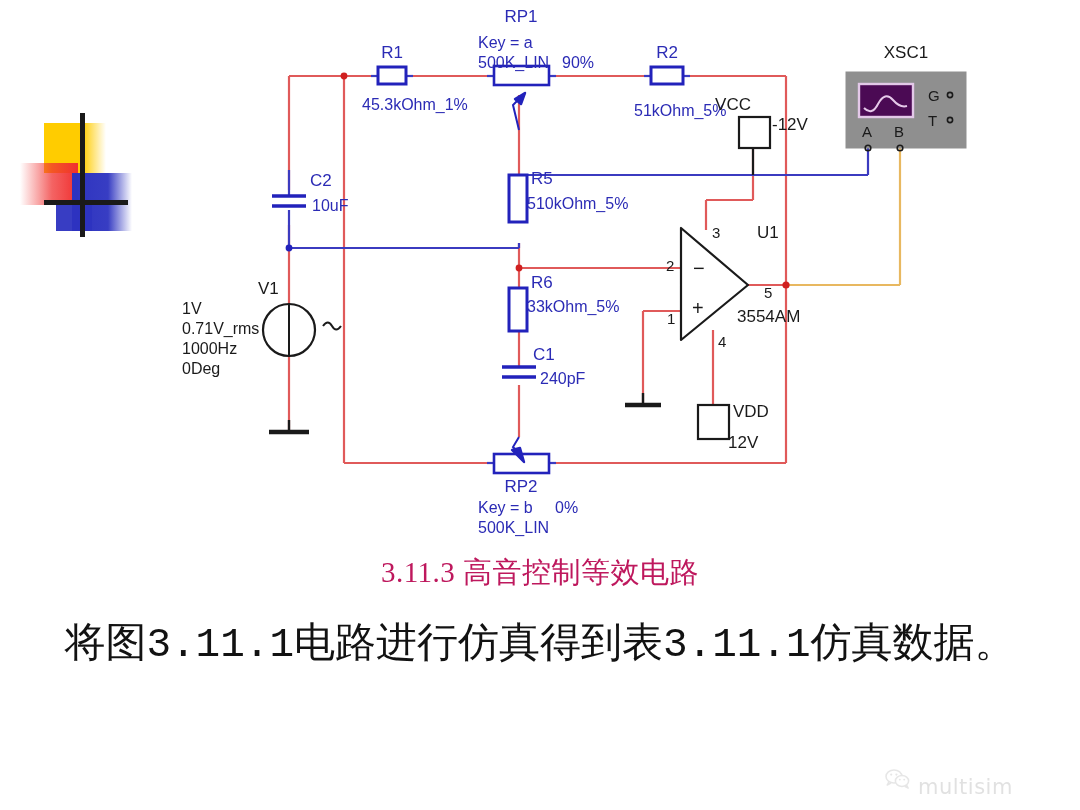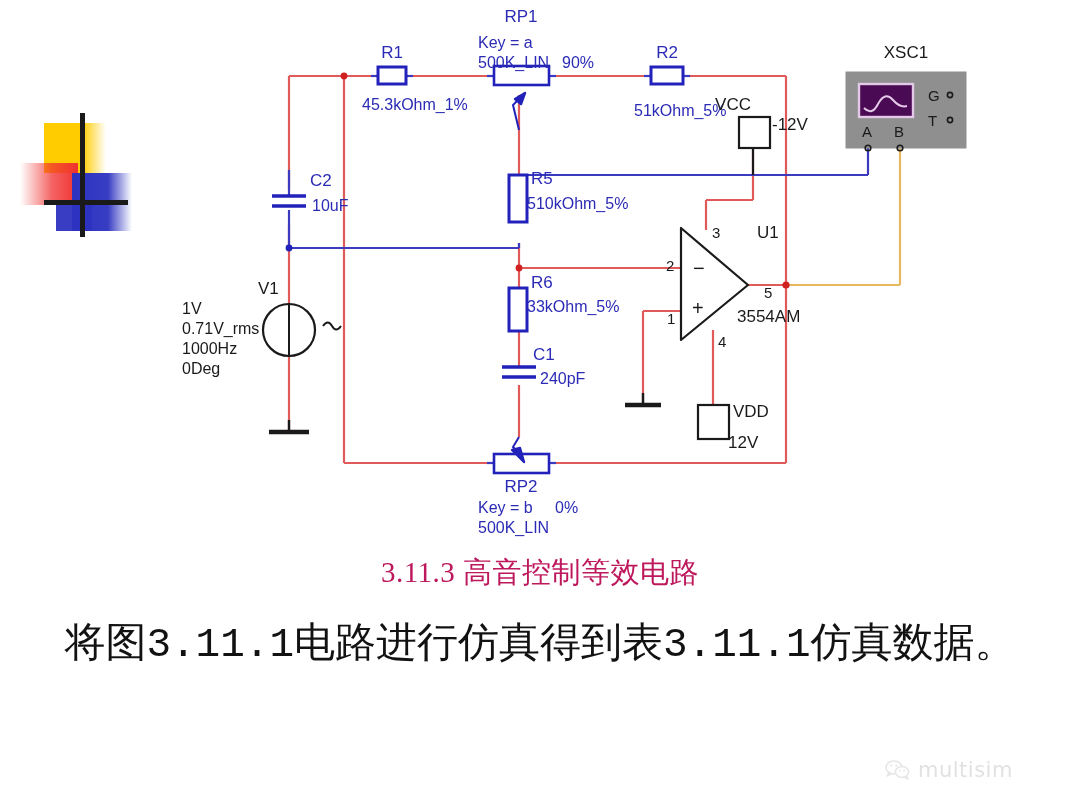--- a/index.html
+++ b/index.html
@@ -52,20 +52,21 @@
     display: flex;
     align-items: center;
     gap: 7px;
     opacity: 0.42;
   }
   #watermark .wm-text {
     font-family: "DejaVu Sans", sans-serif;
     font-size: 21px;
     color: #b9b9b9;
     letter-spacing: 0.5px;
+    margin-top: 17px;
   }
 </style>
 </head>
 <body>
 
 <div id="stage">
 
   <svg id="logo" class="abs" viewBox="0 0 140 150">
     <defs>
       <linearGradient id="gYellow" x1="0" y1="0" x2="1" y2="0">

